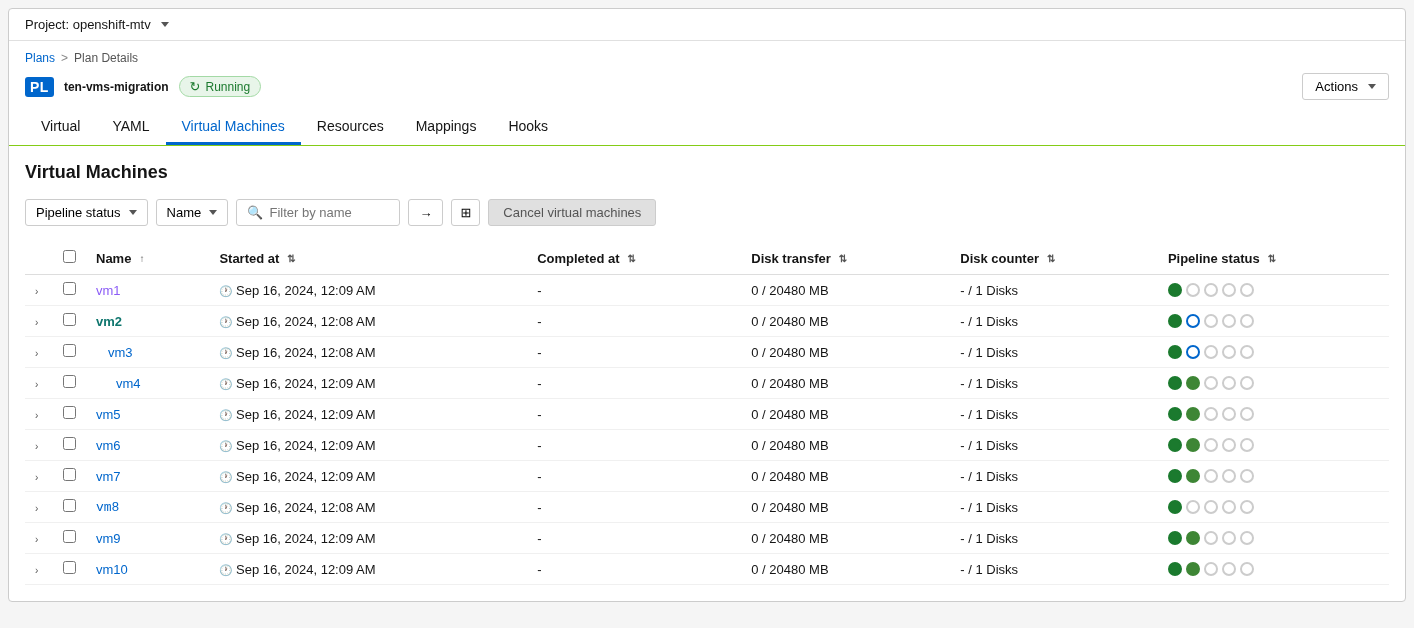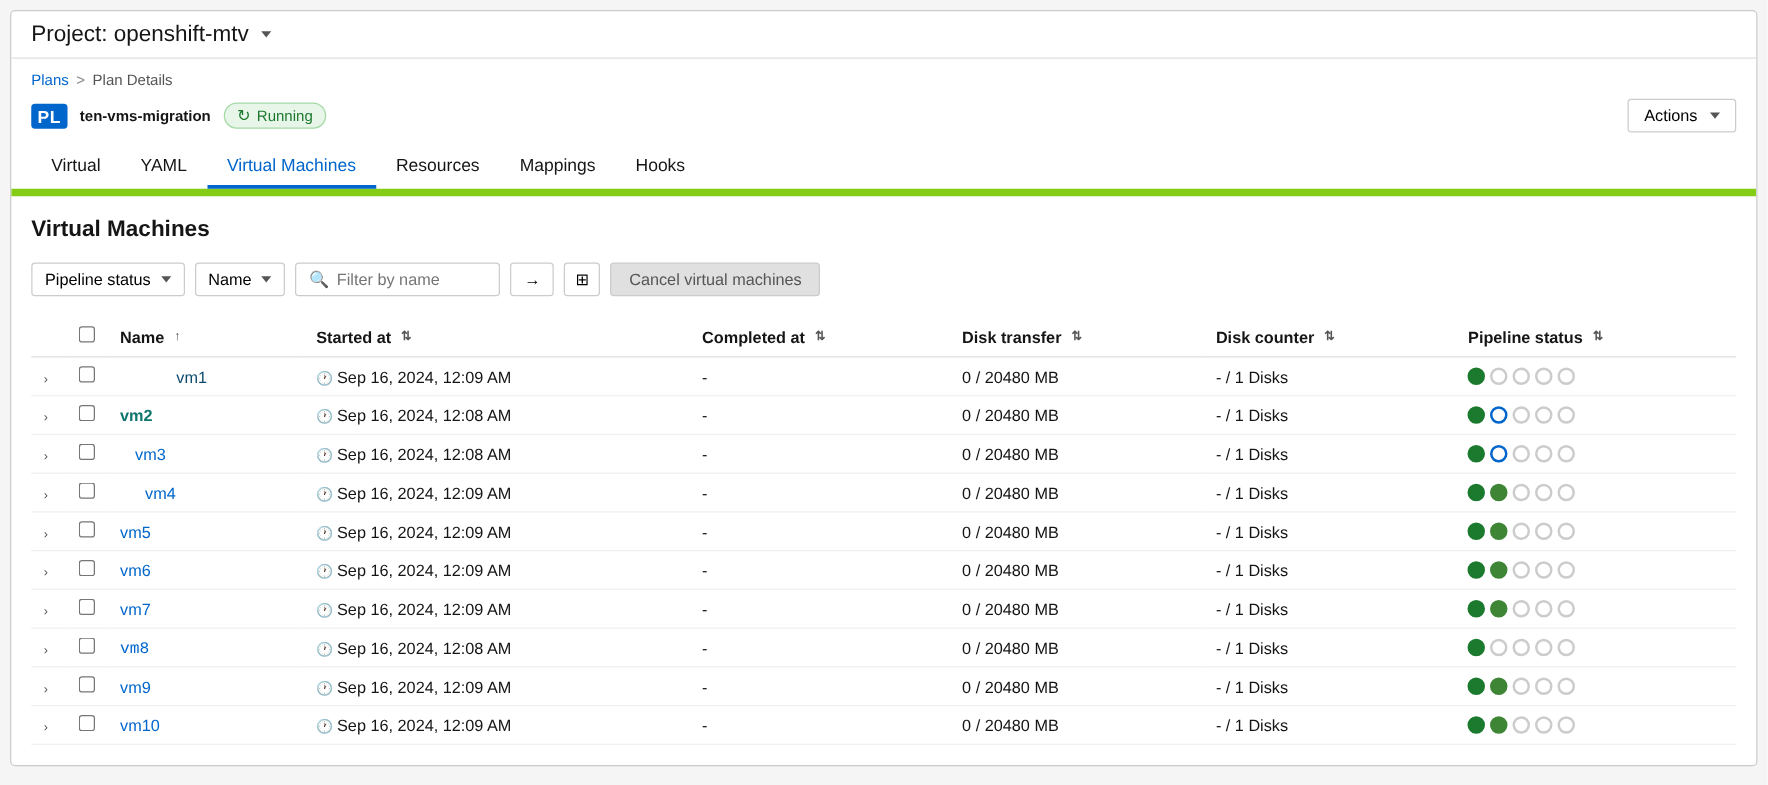--- a/index.html
+++ b/index.html
@@ -1,20 +1,20 @@
 <!DOCTYPE html>
 <html><head>
   <meta charset="utf-8">
   <style>
     * { box-sizing: border-box; margin: 0; padding: 0; }
     body { font-family: 'RedHatDisplay', 'Helvetica Neue', Arial, sans-serif; font-size: 13px; background: #f5f5f5; color: #151515; }
     .outer-border { border: 1px solid #ccc; background: #fff; margin: 8px; border-radius: 4px; overflow: hidden; }
-    .project-bar { padding: 8px 16px; border-bottom: 1px solid #e0e0e0; display: flex; align-items: center; gap: 6px; font-size: 18px; }
+    .project-bar { padding: 8px 16px; border-bottom: 1px solid #e0e0e0; display: flex; align-items: center; gap: 6px; font-size: 13px; }
     .chevron-down { display: inline-block; width: 0; height: 0; border-left: 4px solid transparent; border-right: 4px solid transparent; border-top: 5px solid #555; margin-left: 4px; vertical-align: middle; }
-    .header-section { padding: 10px 16px 0 16px; border-bottom: 6px solid #84cc16; }
+    .header-section { padding: 10px 16px 0 16px; border-bottom: 1px solid #84cc16; }
     .breadcrumb { font-size: 12px; color: #0066cc; margin-bottom: 8px; display: flex; gap: 6px; align-items: center; }
     .breadcrumb span { color: #888; }
     .plan-header { display: flex; align-items: center; justify-content: space-between; margin-bottom: 10px; }
     .plan-title-area { display: flex; align-items: center; gap: 10px; }
     .plan-badge { background: #0066cc; color: #fff; font-size: 14px; font-weight: 700; border-radius: 3px; padding: 2px 5px; letter-spacing: 0.5px; }
     .plan-title { font-size: 12px; font-weight: 600; }
     .status-badge { background: #e8f5e9; color: #1b7a2e; border: 1px solid #a3d9a5; border-radius: 12px; padding: 2px 10px; font-size: 12px; display: flex; align-items: center; gap: 5px; }
     .actions-btn { border: 1px solid #ccc; background: #fff; border-radius: 3px; padding: 5px 12px; font-size: 13px; cursor: pointer; display: flex; align-items: center; gap: 6px; }
     .tabs { display: flex; gap: 0; }
     .tab { padding: 8px 16px; font-size: 14px; cursor: pointer; border-bottom: 3px solid transparent; color: #151515; text-decoration: none; }
@@ -153,21 +153,21 @@
               <span>Pipeline status</span>
               <span class="sort-icon">⇅</span>
             </div>
           </th>
         </tr>
       </thead>
       <tbody id="vm-tbody">
       <tr>
             <td><span class="expand-icon">›</span></td>
             <td><input type="checkbox" style=""></td>
-            <td><span style="color:#0c4a6e;cursor:pointer;margin-left:45px;">vm1</span></td>
+            <td><span style="color:#8b5cf6;cursor:pointer;">vm1</span></td>
             <td><span class="clock-icon">🕐</span><span>Sep 16, 2024, 12:09 AM</span></td>
             <td><span>-</span></td>
             <td><span>0 / 20480 MB</span></td>
             <td><span>- / 1 Disks</span></td>
             <td>
               <div class="pipeline-status-cell">
                 <span class="circle green"></span>
                 <span class="circle"></span>
                 <span class="circle"></span>
                 <span class="circle"></span>

